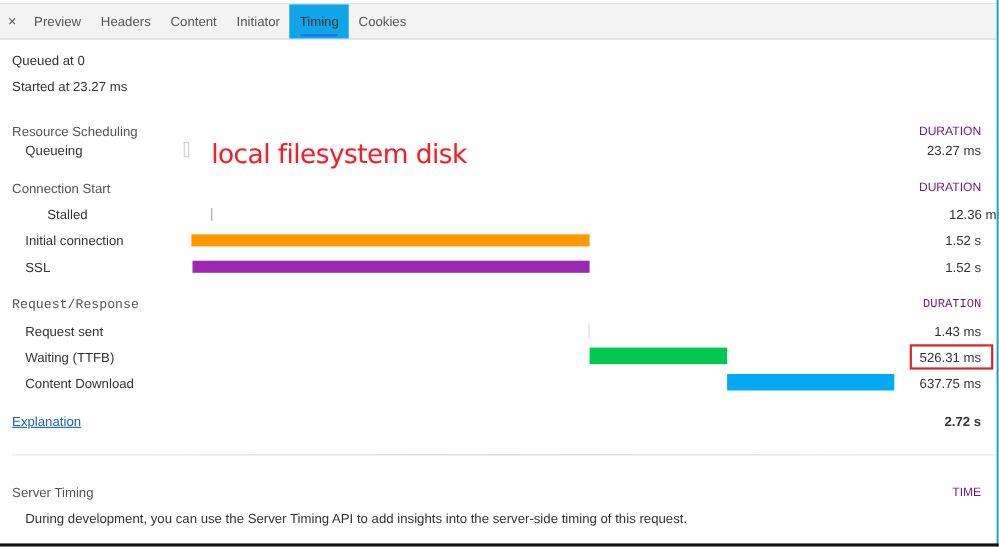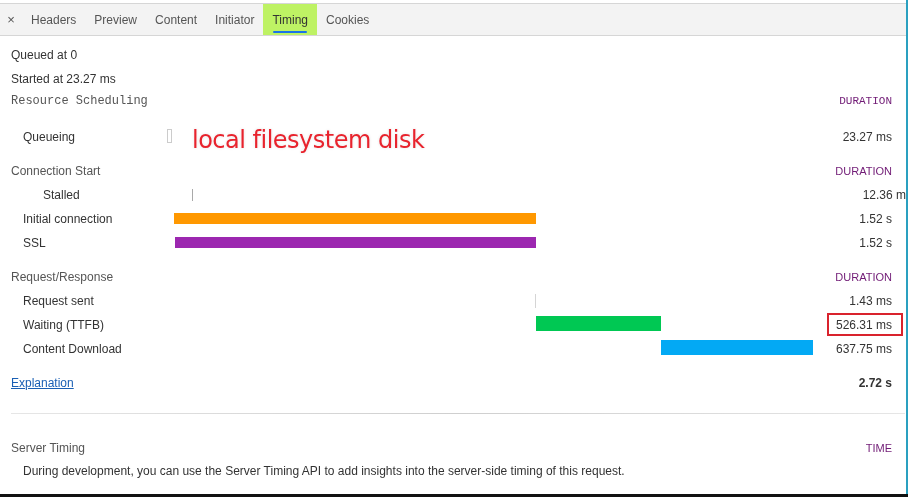--- a/index.html
+++ b/index.html
@@ -20,21 +20,21 @@
       display: flex; align-items: stretch;
     }
     .tab-close {
       width: 22px; display: flex; align-items: center; justify-content: center;
       color: #555; font-size: 13px; cursor: pointer;
     }
     .tab {
       padding: 0 9px; display: flex; align-items: center;
       color: #555; font-size: 12px; cursor: pointer; position: relative;
     }
-    .tab.active { background: #bef264; color: #333; }
+    .tab.active { background: #0ea5e9; color: #333; }
     .tab.active::after {
       content: ""; position: absolute; left: 10px; right: 10px; bottom: 2px;
       height: 2px; background: #1a73e8; border-radius: 1px;
     }
     .right-edge {
       position: absolute; right: 0; top: 0; width: 2px; height: 497px; background: #2aa0c0;
     }
     .bottom-edge {
       position: absolute; left: 0; bottom: 0; width: 908px; height: 3px; background: #111;
     }
@@ -73,36 +73,36 @@
     }
     .server-desc { position: absolute; left: 23px; color: #333; font-size: 12px; }
   </style>
 </head>
 <body>
 
 <div class="top-strip"></div>
 
 <div class="tabbar">
   <div class="tab-close">×</div>
+  <div class="tab">Preview</div>
   <div class="tab">Headers</div>
-  <div class="tab">Preview</div>
   <div class="tab">Content</div>
   <div class="tab">Initiator</div>
   <div class="tab active">Timing</div>
   <div class="tab">Cookies</div>
 </div>
 
 <div class="row" style="top:43px;">
   <span class="info-text">Queued at 0</span>
 </div>
 <div class="row" style="top:67px;">
   <span class="info-text">Started at 23.27 ms</span>
 </div>
 
-<div class="row" style="top:89px;font-family:Liberation Mono, monospace;">
+<div class="row" style="top:108px;">
   <span class="section-title">Resource Scheduling</span>
   <span class="section-dur">DURATION</span>
 </div>
 <div class="row" style="top:125px;">
   <span class="phase-label">Queueing</span>
   <span class="hollow" style="left:167px;"></span>
   <span class="phase-value">23.27 ms</span>
 </div>
 
 <div class="annotation">local filesystem disk</div>
@@ -120,21 +120,21 @@
   <span class="phase-label">Initial connection</span>
   <span class="bar" style="left:174px; width:362px; background:#ff9800;"></span>
   <span class="phase-value">1.52 s</span>
 </div>
 <div class="row" style="top:231px;">
   <span class="phase-label">SSL</span>
   <span class="bar" style="left:175px; width:361px; background:#9c27b0;"></span>
   <span class="phase-value">1.52 s</span>
 </div>
 
-<div class="row" style="top:265px;">
+<div class="row" style="top:265px;font-family:Liberation Mono, monospace;">
   <span class="section-title">Request/Response</span>
   <span class="section-dur">DURATION</span>
 </div>
 <div class="row" style="top:289px;">
   <span class="phase-label">Request sent</span>
   <span class="tick light" style="left:535px; height:14px; top:5px;"></span>
   <span class="phase-value">1.43 ms</span>
 </div>
 <div class="row" style="top:313px;">
   <span class="phase-label">Waiting (TTFB)</span>

